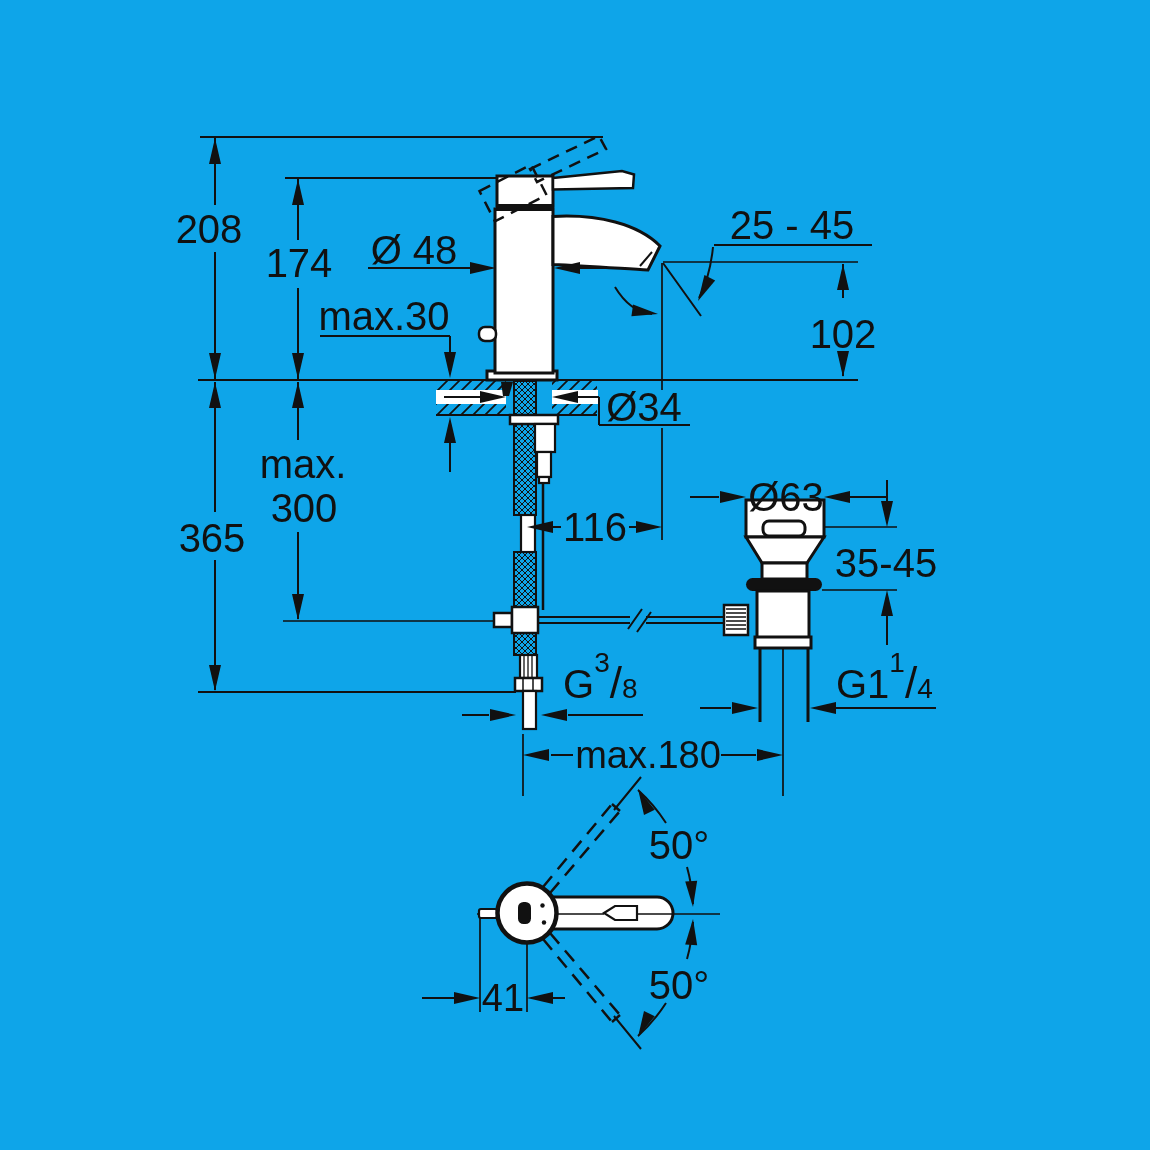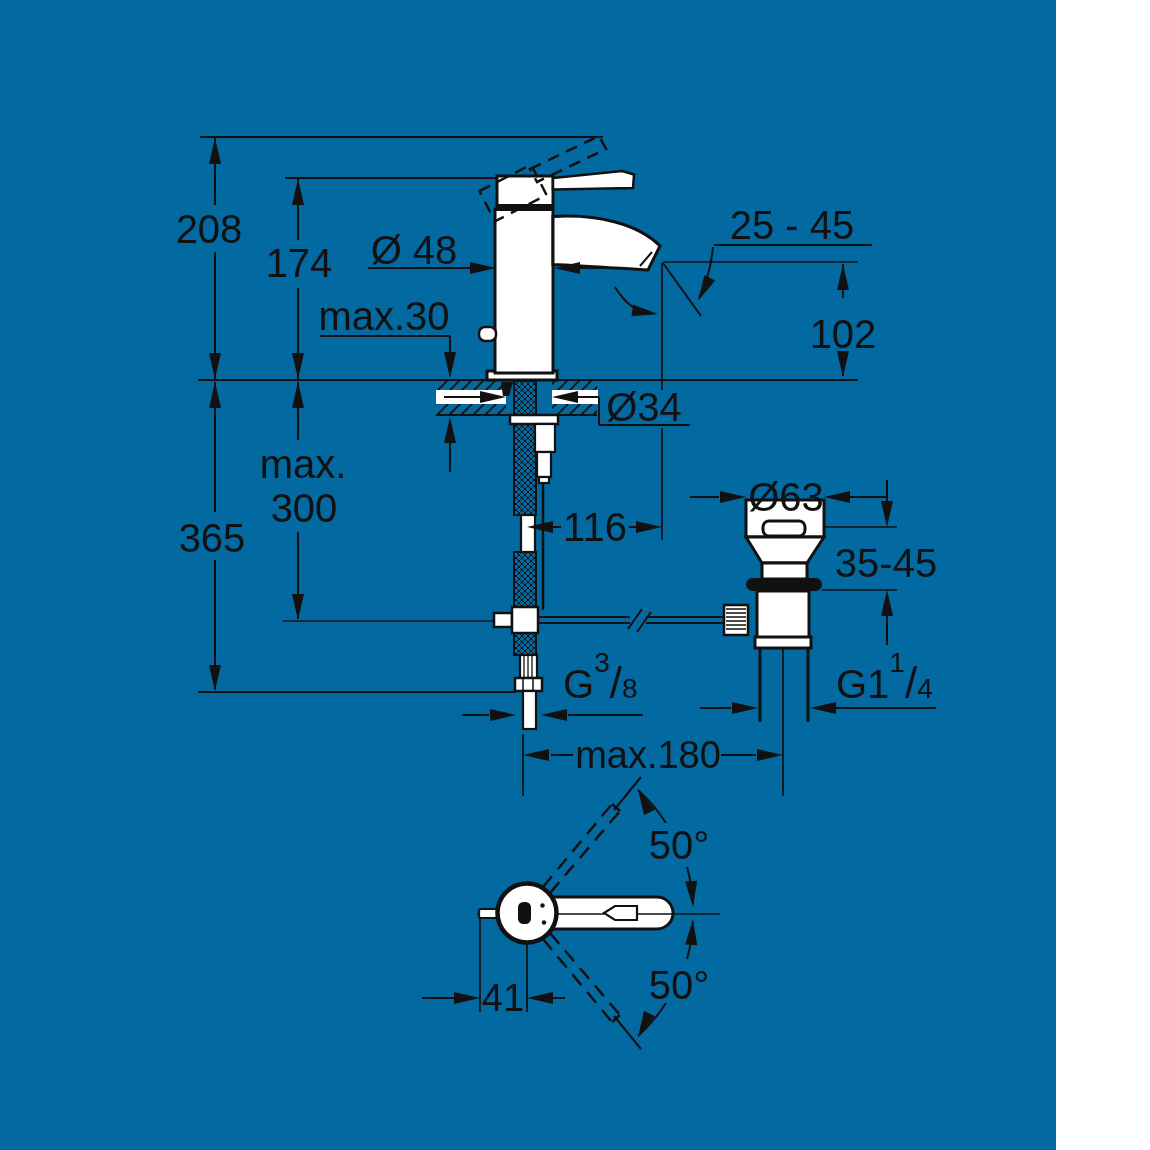--- a/index.html
+++ b/index.html
@@ -1,16 +1,16 @@
 <!DOCTYPE html>
 <html><head>
 <meta charset="utf-8">
 <style>
   html,body{margin:0;padding:0;background:#ffffff;}
-  .stage{position:relative;width:1056px;height:1150px;background:#0369a1;overflow:hidden;
+  .stage{position:relative;width:1150px;height:1150px;background:#0ea5e9;overflow:hidden;
          font-family:"Liberation Sans","DejaVu Sans",sans-serif;}
   svg{display:block;}
   svg text{font-family:"Liberation Sans","DejaVu Sans",sans-serif;fill:#111;}
   .lbl{font-size:40px;}
   .lbl-s{font-size:38px;}
 </style>
 </head>
 <body>
 
 <div class="stage">

